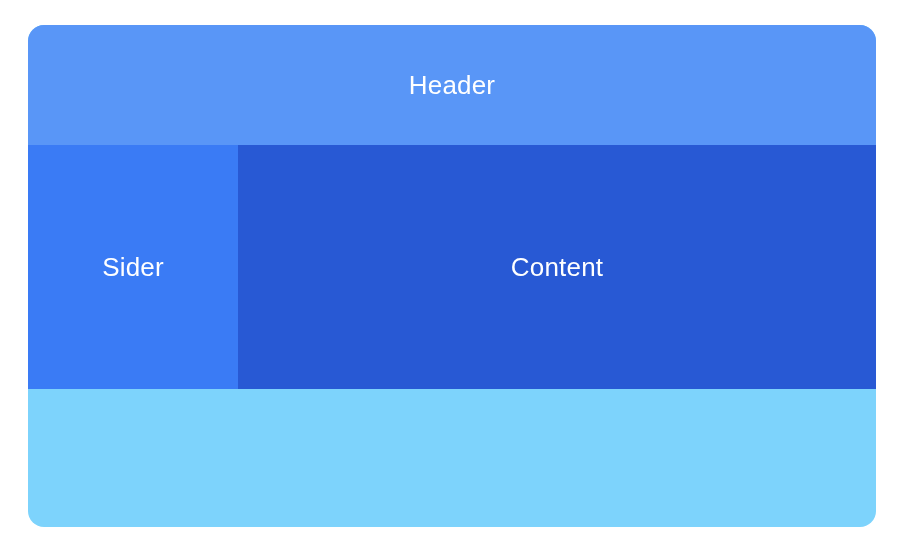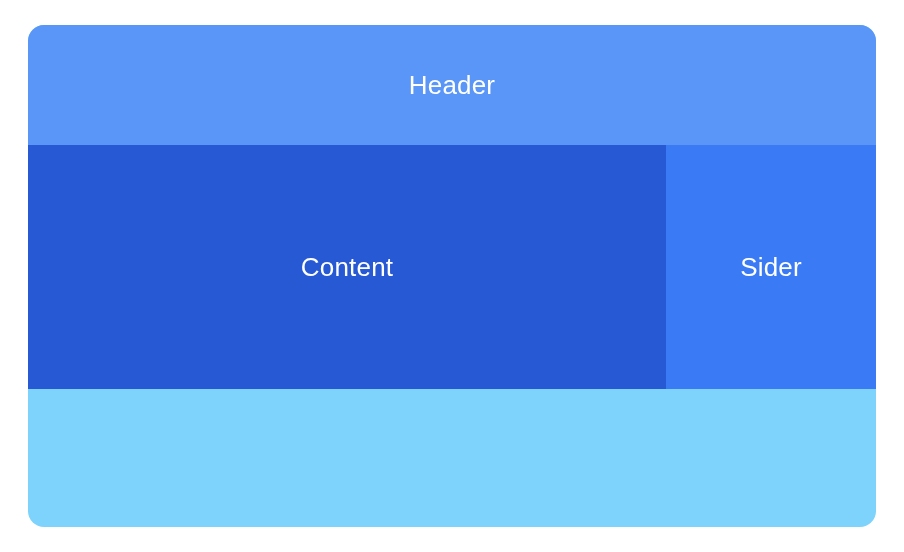--- a/index.html
+++ b/index.html
@@ -83,24 +83,24 @@
 <body>
 
 <div id="layout-card">
 
   <div class="region" id="header-region">
     <span class="region-label">Header</span>
   </div>
 
   <div id="middle-row">
 
+    <div class="region" id="sider-region">
+      <span class="region-label">Sider</span>
+    </div>
+
     <div class="region" id="content-region">
       <span class="region-label">Content</span>
-    </div>
-
-    <div class="region" id="sider-region">
-      <span class="region-label">Sider</span>
     </div>
 
   </div>
 
 
 </div>
 
 </body></html>

